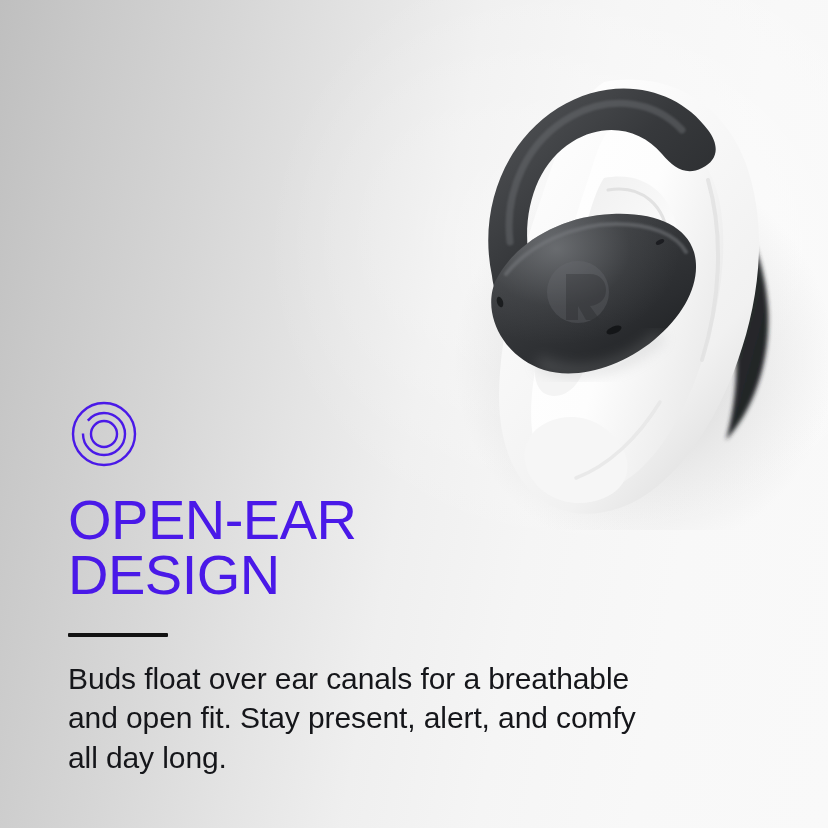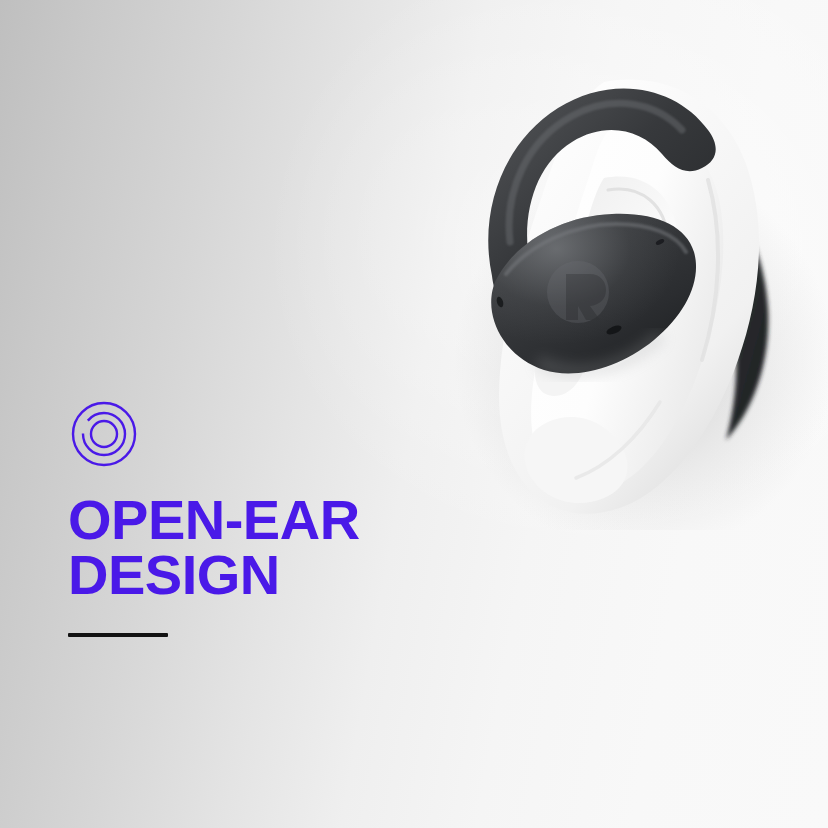--- a/index.html
+++ b/index.html
@@ -66,21 +66,21 @@
     width: 72px;
     height: 72px;
     margin-bottom: 22px;
   }
   #wave-icon svg { display: block; width: 100%; height: 100%; }
 
   #headline {
     margin: 0;
     font-size: 56px;
     line-height: 0.99;
-    font-weight: 700;
+    font-weight: 400;
     letter-spacing: -0.5px;
     color: #4a19e8;
     text-transform: uppercase;
     white-space: pre-line;
   }
 
   #rule {
     width: 100px;
     height: 4px;
     background: #121212;
@@ -274,15 +274,16 @@
         <circle cx="36" cy="36" r="21" fill="none" stroke="#4a19e8" stroke-width="2.4" stroke-dasharray="88 14" stroke-dashoffset="22"></circle>
         <circle cx="36" cy="36" r="13" fill="none" stroke="#4a19e8" stroke-width="2.4"></circle>
       </svg>
     </div>
 
     <h1 id="headline">OPEN-EAR
 DESIGN</h1>
 
     <div id="rule"></div>
 
+    <p id="body-copy">Buds float over ear canals for a breathable and open fit. Stay present, alert, and comfy all day long.</p>
   </div>
 
 </div>
 
 </body></html>

